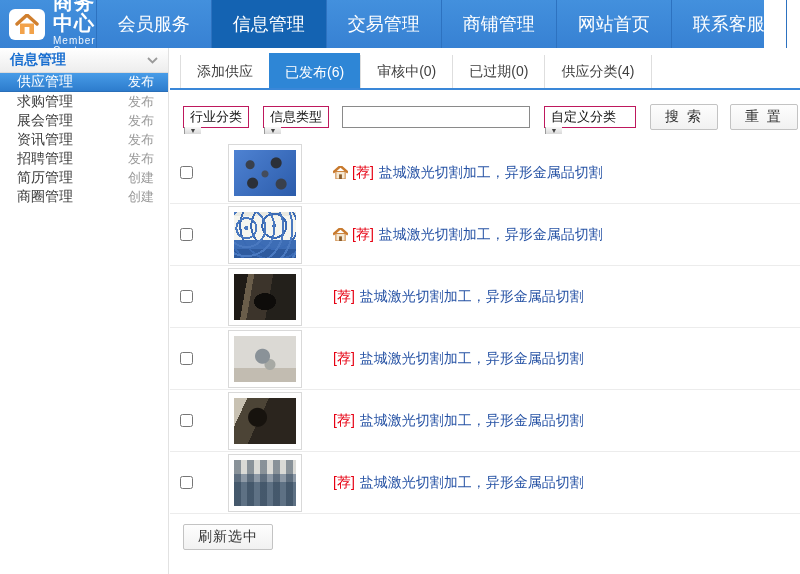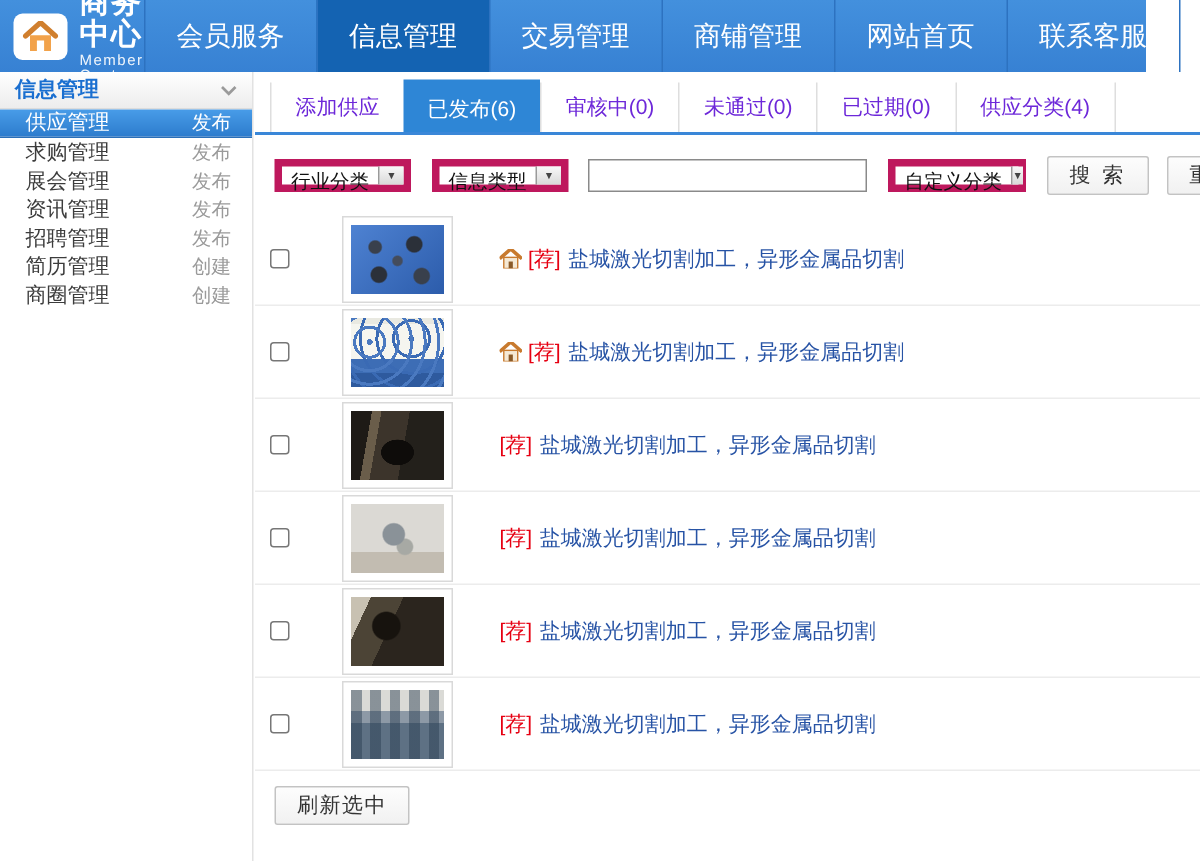--- a/index.html
+++ b/index.html
@@ -34,30 +34,30 @@
   .side-item.active { background:linear-gradient(#489ce8,#2d7ccd);
     border-bottom:1px solid #2a6fb8; color:#fff; }
   .side-item.active .action { color:#fff; }
 
   
   .main { position:absolute; top:48px; left:170px; width:630px; bottom:0; background:#fff; }
 
   
   .tabbar { margin-top:7px; height:35px; display:flex; padding-left:10px;
     border-bottom:2px solid #3a87d8; }
-  .tab { line-height:33px; height:33px; padding:0 16px; font-size:14px; color:#6d28d9;
+  .tab { line-height:33px; height:33px; padding:0 16px; font-size:14px; color:#404040;
     border-left:1px solid #dedede; cursor:pointer; white-space:nowrap; }
   .tab:nth-last-child(1) { border-right:1px solid #dedede; }
   .tab.active { background:#2e86d6; color:#fff; height:35px; line-height:35px;
     margin-top:-2px; padding-top:2px; border-left:none; }
 
   
   .filters { display:flex; align-items:center; padding:14px 0 12px 13px; }
-  .sel { display:flex; align-items:stretch; height:22px; border:5px solid #be185d;
-    background:#fff; cursor:pointer; }
+  .sel { display:flex; align-items:stretch; height:22px; border:1px solid #be185d;
+    background:#fff; cursor:pointer;flex-direction:column; }
   .sel-txt { padding:0 6px; font-size:13px; color:#111; line-height:20px; white-space:nowrap; }
   .sel-btn { width:17px; background:linear-gradient(#f8f8f8,#d9d9d9);
     border-left:1px solid #9a9a9a; display:flex; align-items:center; justify-content:center;
     font-size:7px; color:#444; }
   .kw-input { width:188px; height:22px; border:1px solid #8a8a8a; margin-left:13px;
     font-size:13px; padding:0 4px; }
   .gap12 { margin-left:12px; } .gap14 { margin-left:14px; }
   .btn { height:26px; padding:0 14px; font-size:14px; color:#333; cursor:pointer;
     border:1px solid #c3c3c3; border-radius:2px; background:linear-gradient(#fdfdfd,#f1f1f1);
     letter-spacing:2px; white-space:nowrap; }
@@ -175,21 +175,20 @@
       <span class="action">创建</span>
     </div>
   </div>
 
   <div class="main">
 
     <div class="tabbar">
       <div class="tab">添加供应</div>
       <div class="tab active">已发布(6)</div>
       <div class="tab">审核中(0)</div>
-      <div class="tab">未通过(0)</div>
       <div class="tab">已过期(0)</div>
       <div class="tab">供应分类(4)</div>
     </div>
 
     <div class="filters">
       <div class="sel">
         <span class="sel-txt">行业分类</span>
         <span class="sel-btn">▼</span>
       </div>
       <div class="sel gap14">

